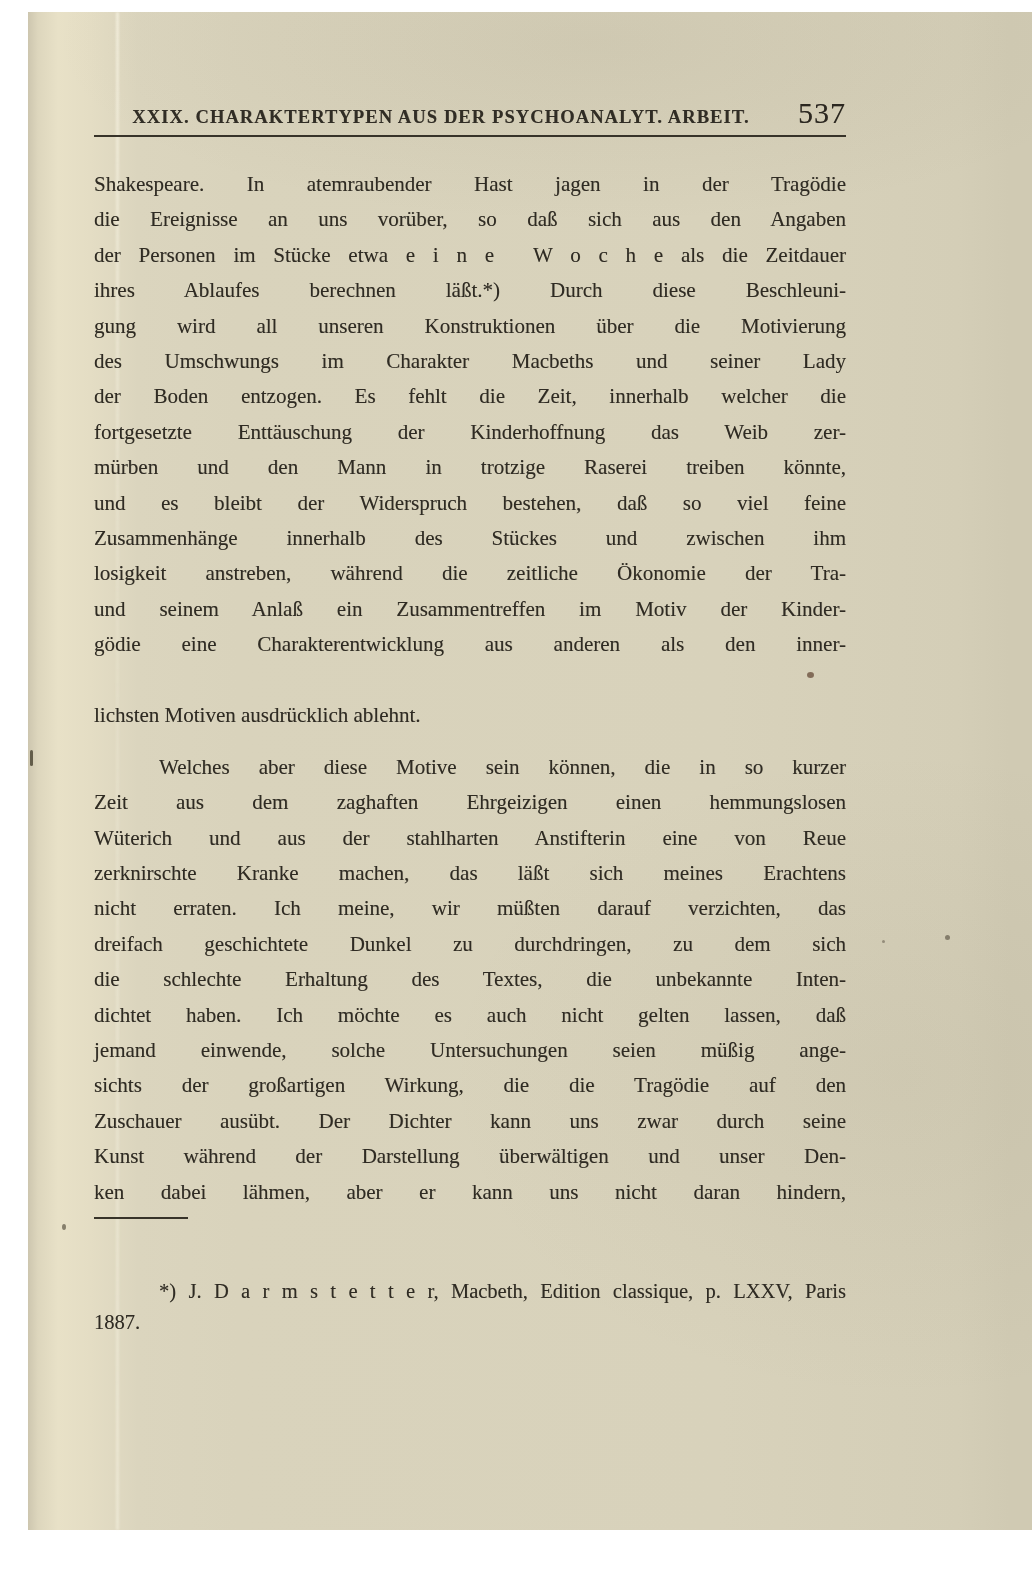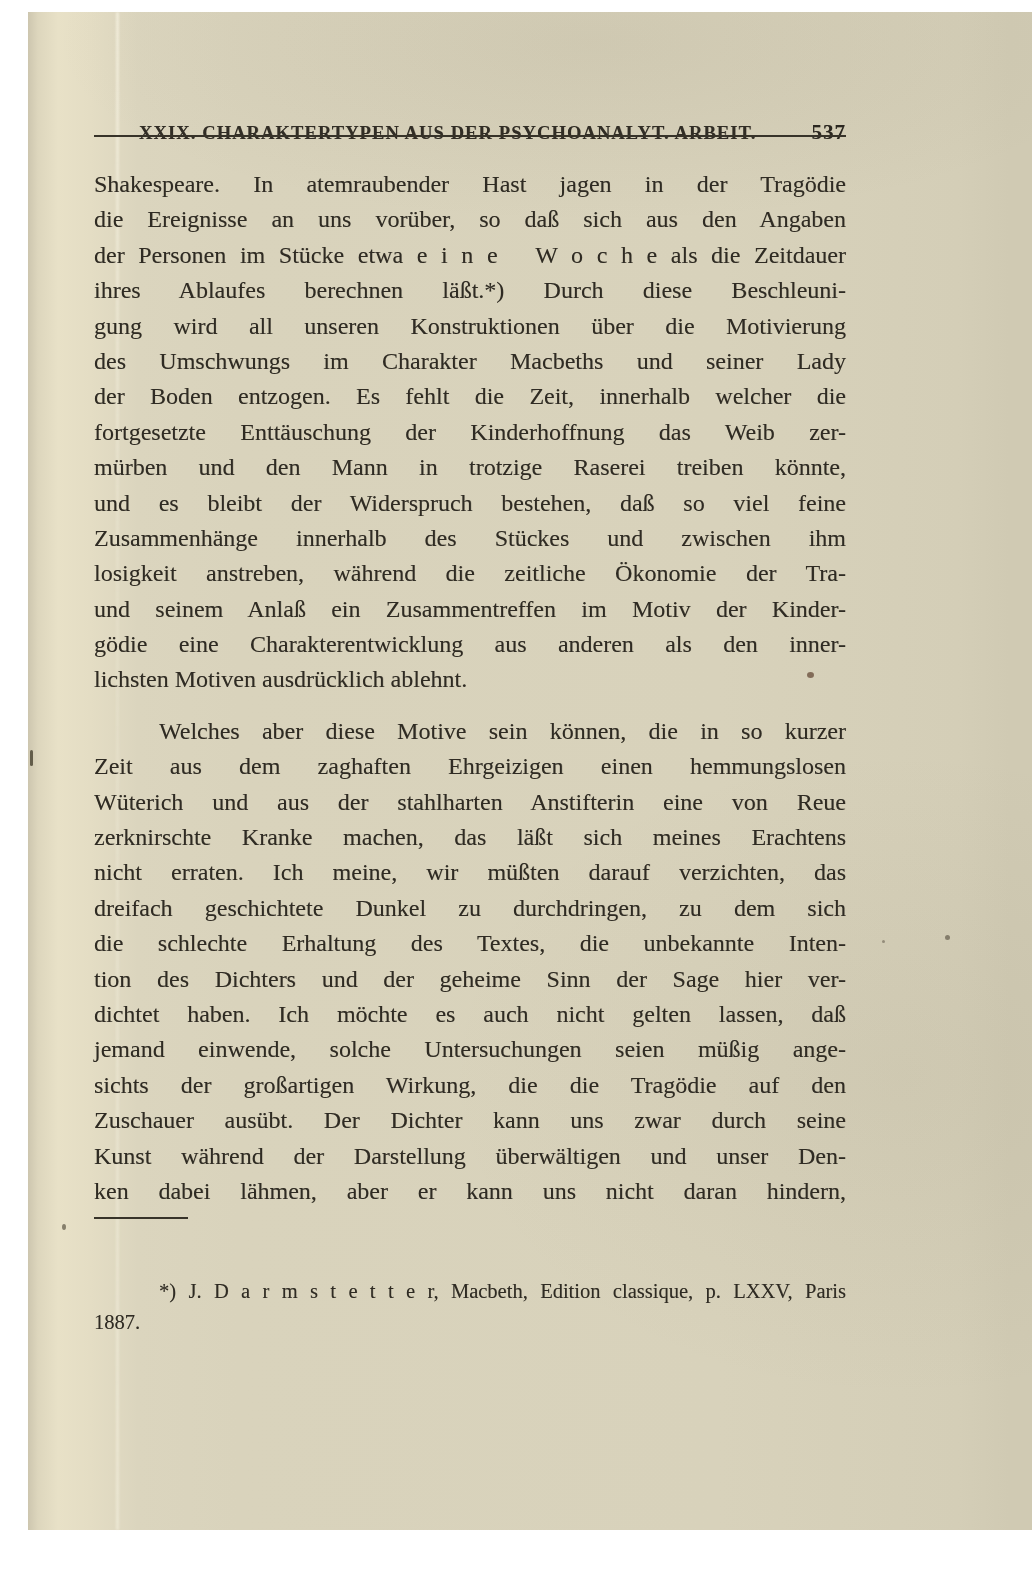--- a/index.html
+++ b/index.html
@@ -24,35 +24,35 @@
     position:absolute;left:66px;top:84px;width:752px;
     display:flex;align-items:baseline;
     text-shadow:0.3px 0.3px 0.6px rgba(40,36,28,0.4);
   }
   .running-title{
     flex:1;text-align:center;
     font-size:18.5px;font-weight:700;letter-spacing:1.1px;color:#312d25;
     white-space:nowrap;
   }
   .page-number{
-    font-size:21px;font-weight:700;letter-spacing:1px;margin-left:10px;color:#2b2720;margin-top:24px;
+    font-size:30px;font-weight:400;letter-spacing:1px;margin-left:10px;color:#2b2720;
   }
   .header-rule{
     position:absolute;left:66px;top:123px;width:752px;height:0;
     border-top:2.6px solid #373329;
   }
   .body-text{
     position:absolute;left:66px;top:155px;width:752px;
-    font-size:24px;line-height:35.4px;color:#2f2b23;
+    font-size:21px;line-height:35.4px;color:#2f2b23;
     text-shadow:0.3px 0.3px 0.5px rgba(40,36,28,0.32);
   }
   .line{
     height:35.4px;text-align:justify;text-align-last:justify;text-justify:inter-word;
   }
-  .line.unjust{text-align-last:left;}
+  .line.unjust{text-align-last:left;margin-top:36px;}
   .line.indent{text-indent:65px;margin-top:16px;}
   .footnote-rule{
     position:absolute;left:66px;top:1205px;width:94px;height:0;
     border-top:2.4px solid #373329;
   }
   .footnote{
     position:absolute;left:66px;top:1216px;width:752px;
     font-size:20.5px;line-height:31px;color:#2f2b23;
     text-shadow:0.3px 0.3px 0.5px rgba(40,36,28,0.32);
     margin-top:48px;
@@ -90,21 +90,20 @@
       <div class="line">und seinem Anlaß ein Zusammentreffen im Motiv der Kinder-</div>
       <div class="line">gödie eine Charakterentwicklung aus anderen als den inner-</div>
       <div class="line unjust">lichsten Motiven ausdrücklich ablehnt.</div>
       <div class="line indent">Welches aber diese Motive sein können, die in so kurzer</div>
       <div class="line">Zeit aus dem zaghaften Ehrgeizigen einen hemmungslosen</div>
       <div class="line">Wüterich und aus der stahlharten Anstifterin eine von Reue</div>
       <div class="line">zerknirschte Kranke machen, das läßt sich meines Erachtens</div>
       <div class="line">nicht erraten. Ich meine, wir müßten darauf verzichten, das</div>
       <div class="line">dreifach geschichtete Dunkel zu durchdringen, zu dem sich</div>
       <div class="line">die schlechte Erhaltung des Textes, die unbekannte Inten-</div>
-      <div class="line">tion des Dichters und der geheime Sinn der Sage hier ver-</div>
       <div class="line">dichtet haben. Ich möchte es auch nicht gelten lassen, daß</div>
       <div class="line">jemand einwende, solche Untersuchungen seien müßig ange-</div>
       <div class="line">sichts der großartigen Wirkung, die die Tragödie auf den</div>
       <div class="line">Zuschauer ausübt. Der Dichter kann uns zwar durch seine</div>
       <div class="line">Kunst während der Darstellung überwältigen und unser Den-</div>
       <div class="line">ken dabei lähmen, aber er kann uns nicht daran hindern,</div>
     </div>
 
   <div class="footnote-rule"></div>
 

